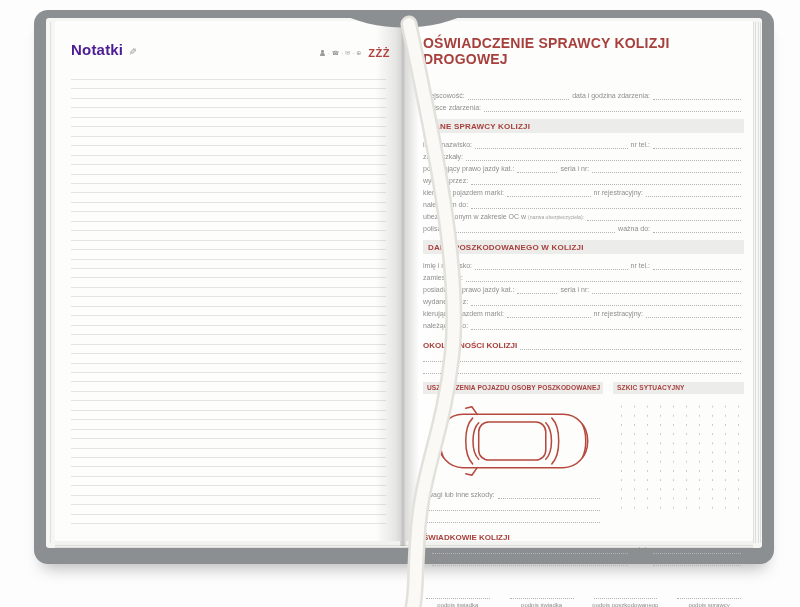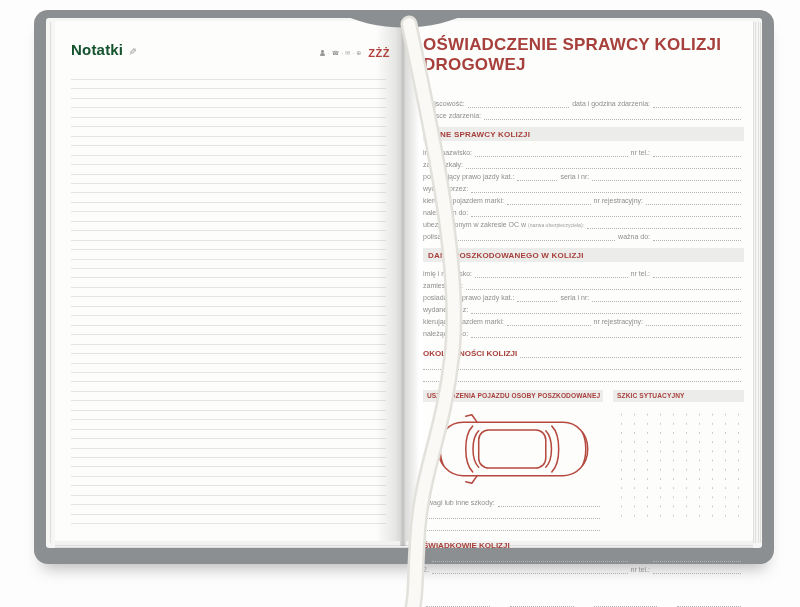--- a/index.html
+++ b/index.html
@@ -21,35 +21,35 @@
   .page-right{left:360px;width:347px;border-radius:0 2px 2px 0;}
   .seam{position:absolute;left:354px;top:2px;bottom:2px;width:6px;
       background:linear-gradient(90deg,rgba(0,0,0,0.10),rgba(0,0,0,0.22) 50%,rgba(0,0,0,0.08));}
   .curlL{position:absolute;top:0;right:0;bottom:0;width:24px;pointer-events:none;
       background:linear-gradient(90deg,rgba(0,0,0,0) 0%,rgba(90,90,90,0.14) 80%,rgba(70,70,70,0.20) 100%);}
   .curlR{position:absolute;top:0;left:0;bottom:0;width:30px;pointer-events:none;
       background:linear-gradient(90deg,rgba(90,90,90,0.20) 0%,rgba(255,255,255,0.95) 45%,rgba(0,0,0,0) 100%);}
   
   .notes-inner{position:absolute;left:16px;right:10px;top:16px;bottom:10px;}
   .notes-header{display:flex;justify-content:space-between;align-items:flex-end;height:22px;}
-  .notes-title{color:#14532d;font-size:15px;font-weight:bold;letter-spacing:0.2px;}
+  .notes-title{color:#4c1d95;font-size:15px;font-weight:bold;letter-spacing:0.2px;}
   .pencil{color:#a0a0a0;font-size:10px;margin-left:5px;display:inline-block;transform:rotate(90deg);}
   .header-right{display:flex;align-items:center;gap:7px;}
   .mini-icons{display:flex;align-items:center;color:#9a9a9a;font-size:6px;line-height:6px;}
   .mi{display:inline-block;}
   .mi.user{width:6px;height:6px;position:relative;}
   .mi.user::before{content:"";position:absolute;top:0;left:1.7px;width:2.6px;height:2.6px;border-radius:50%;background:#9a9a9a;}
   .mi.user::after{content:"";position:absolute;bottom:0;left:0.3px;width:5.4px;height:2.6px;border-radius:3px 3px 1px 1px;background:#9a9a9a;}
   .sep::before{content:"·";color:#9a9a9a;font-size:6px;margin:0 2px;}
   .logo{color:#b5413c;font-weight:bold;font-size:11px;letter-spacing:0.5px;}
   .rule-lines{position:absolute;left:0;right:4px;top:42px;bottom:4px;
       background:repeating-linear-gradient(180deg,#e4e4e2 0 1px,rgba(0,0,0,0) 1px 9.45px);}
   
   .form-inner{position:absolute;left:17px;right:9px;top:14px;bottom:8px;font-size:7px;color:#8e8e8e;}
-  .form-title{color:#a7403c;font-size:17px;font-weight:bold;letter-spacing:0.2px;margin:0 0 21px;}
+  .form-title{color:#a7403c;font-size:14px;font-weight:bold;letter-spacing:0.2px;margin:0 0 21px;}
   .row{display:flex;align-items:flex-end;height:12px;}
   .lbl{font-size:7px;color:#8e8e8e;white-space:nowrap;line-height:8px;}
   .lbl-sm{font-size:5px;color:#9e9e9e;white-space:nowrap;line-height:7px;margin-left:2px;}
   .num{font-size:7px;color:#8e8e8e;line-height:8px;}
   .dots{flex:1 1 auto;border-bottom:1px dotted #b3b3b3;margin:0 3px;height:1px;min-width:8px;}
   .w40{flex:0 0 40px;} .w88{flex:0 0 88px;} .w95{flex:0 0 95px;}
   .sec{background:#ececeb;color:#a7403c;font-weight:bold;font-size:8px;line-height:9px;
        padding:2.5px 5px;margin:7px 0 4px;letter-spacing:0.2px;}
   .sec-plain{color:#a7403c;font-weight:bold;font-size:8px;line-height:9px;white-space:nowrap;}
   .okol{margin-top:8px;}

